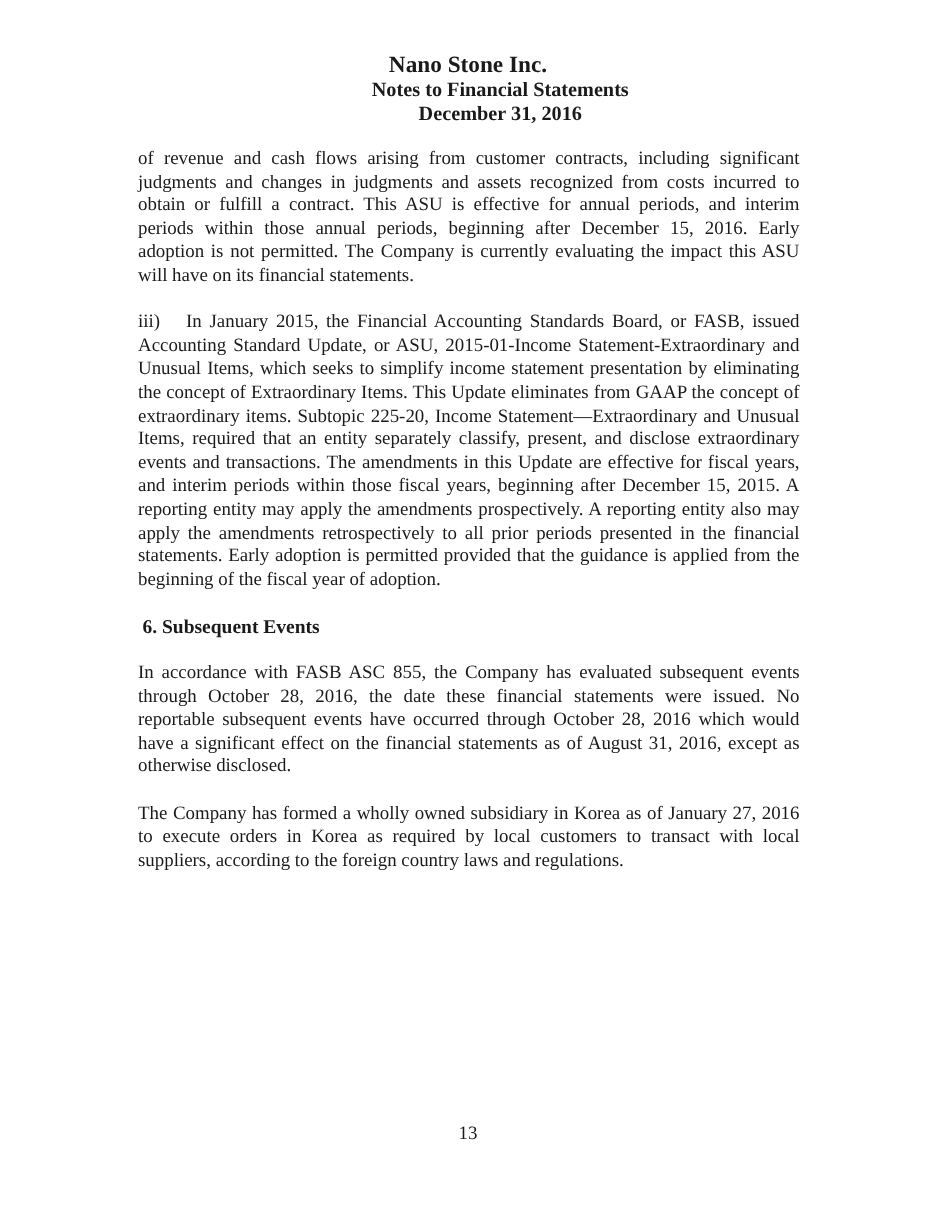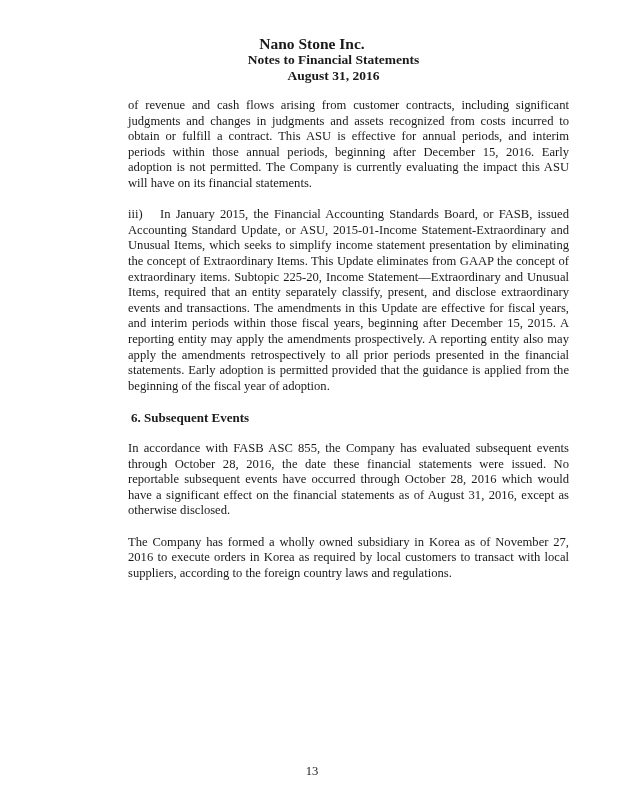--- a/index.html
+++ b/index.html
@@ -41,61 +41,60 @@
       padding-left: 43px;
     }
     .body {
       position: absolute;
       left: 92px;
       width: 441px;
       top: 98px;
       font-size: 12.6px;
       line-height: 15.6px;
       text-align: justify;
-      margin-left: 36px;
     }
     .para {
       margin: 0 0 15.6px 0;
     }
     .para .roman {
       display: inline-block;
       width: 32px;
     }
     .section-heading {
       font-weight: bold;
       font-size: 13px;
       margin: 0 0 15.6px 3px;
     }
     .page-number {
       position: absolute;
-      top: 764px;
+      top: 748px;
       left: 0;
       width: 624px;
       text-align: center;
       font-size: 12.6px;
     }
   </style>
 </head>
 <body>
 
 <div class="page">
 
   <div class="header">
     <div class="company">Nano Stone Inc.</div>
     <div class="subtitle">Notes to Financial Statements</div>
-    <div class="date">August 31, 2016</div>
+    <div class="date">December 31, 2016</div>
   </div>
 
   <div class="body">
     <p class="para">of revenue and cash flows arising from customer contracts, including significant judgments and changes in judgments and assets recognized from costs incurred to obtain or fulfill a contract. This ASU is effective for annual periods, and interim periods within those annual periods, beginning after December 15, 2016. Early adoption is not permitted. The Company is currently evaluating the impact this ASU will have on its financial statements.</p>
 
     <p class="para"><span class="roman">iii)</span><span>In January 2015, the Financial Accounting Standards Board, or FASB, issued Accounting Standard Update, or ASU, 2015-01-Income Statement-Extraordinary and Unusual Items, which seeks to simplify income statement presentation by eliminating the concept of Extraordinary Items. This Update eliminates from GAAP the concept of extraordinary items. Subtopic 225-20, Income Statement—Extraordinary and Unusual Items, required that an entity separately classify, present, and disclose extraordinary events and transactions. The amendments in this Update are effective for fiscal years, and interim periods within those fiscal years, beginning after December 15, 2015. A reporting entity may apply the amendments prospectively. A reporting entity also may apply the amendments retrospectively to all prior periods presented in the financial statements. Early adoption is permitted provided that the guidance is applied from the beginning of the fiscal year of adoption.</span></p>
 
     <div class="section-heading">6. Subsequent Events</div>
 
     <p class="para">In accordance with FASB ASC 855, the Company has evaluated subsequent events through October 28, 2016, the date these financial statements were issued. No reportable subsequent events have occurred through October 28, 2016 which would have a significant effect on the financial statements as of August 31, 2016, except as otherwise disclosed.</p>
 
-    <p class="para">The Company has formed a wholly owned subsidiary in Korea as of November 27, 2016 to execute orders in Korea as required by local customers to transact with local suppliers, according to the foreign country laws and regulations.</p>
+    <p class="para">The Company has formed a wholly owned subsidiary in Korea as of January 27, 2016 to execute orders in Korea as required by local customers to transact with local suppliers, according to the foreign country laws and regulations.</p>
   </div>
 
   <div class="page-number">13</div>
 
 </div>
 
 </body></html>

